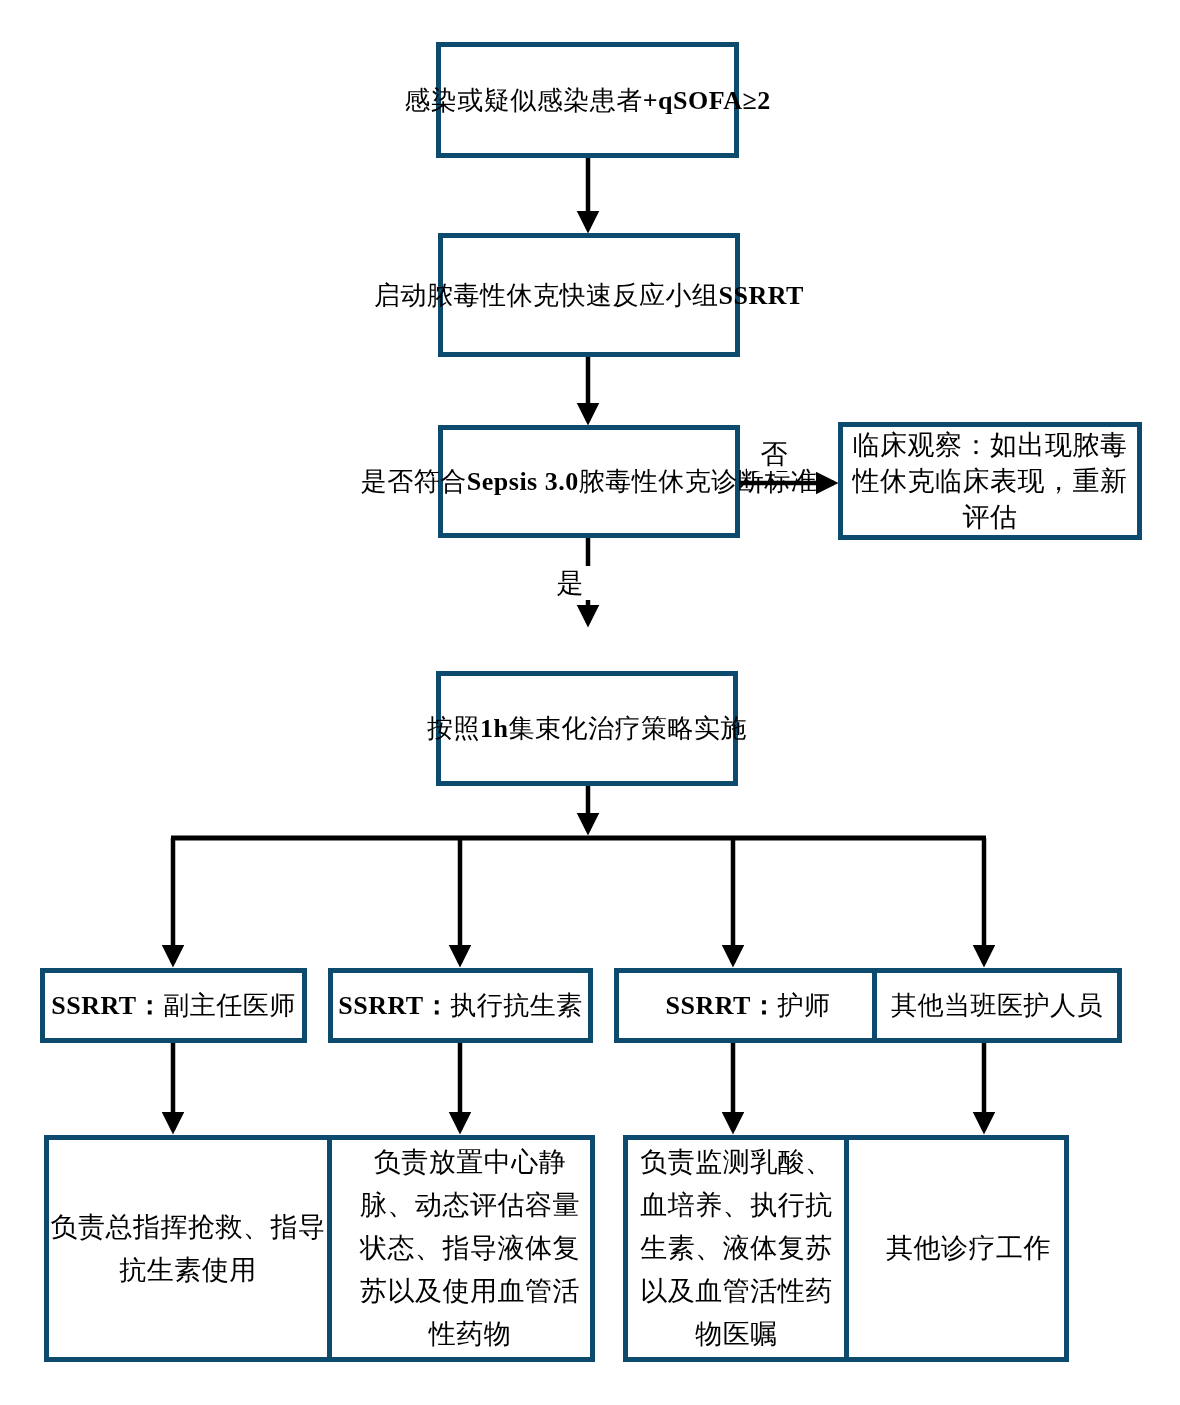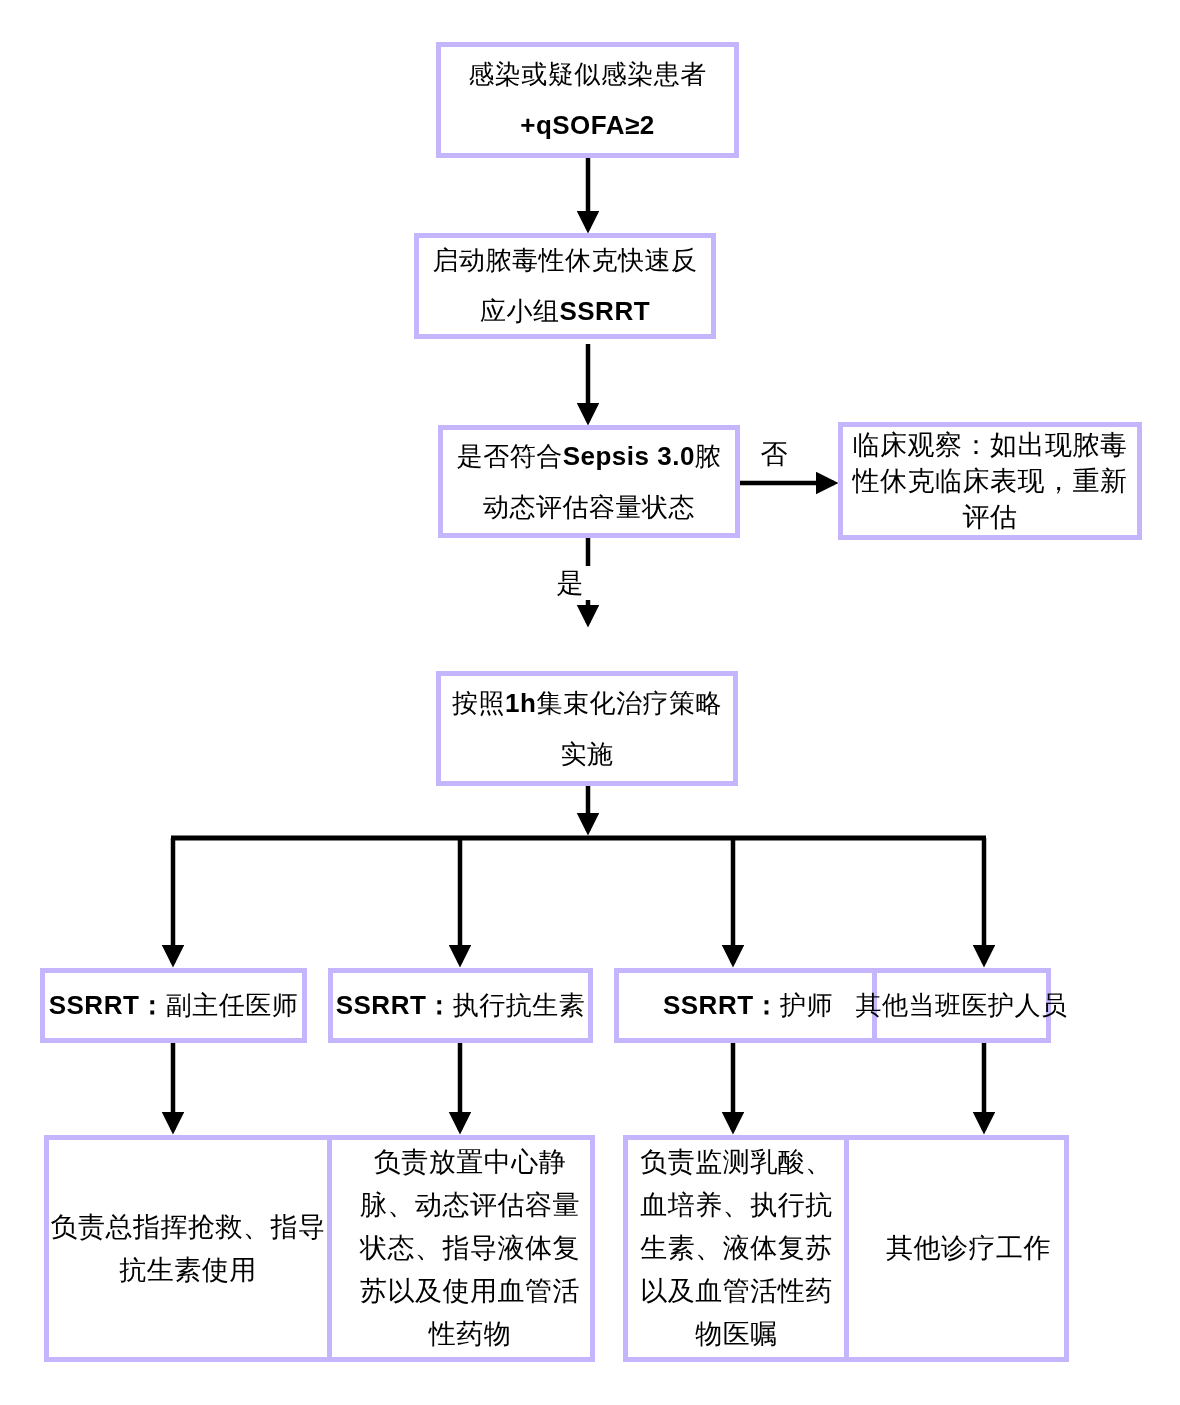--- a/index.html
+++ b/index.html
@@ -8,50 +8,50 @@
     width: 1180px;
     height: 1405px;
     background: #ffffff;
     font-family: "Liberation Serif", "DejaVu Serif", serif;
     color: #000;
   }
   .connectors { position: absolute; left: 0; top: 0; z-index: 0; }
   .box {
     position: absolute;
     box-sizing: border-box;
-    border: 5px solid #c4b5fd;
+    border: 5px solid #0c4a6e;
     background: #fff;
     display: flex;
-    flex-direction: column;
+    flex-direction: row;
     align-items: center;
     justify-content: center;
     text-align: center;
     z-index: 1;
     font-size: 26px;
     letter-spacing: 0.5px;
     line-height: 51px;
   }
   .em {
-    font-family: Liberation Sans, sans-serif;
+    font-family: Liberation Serif, serif;
     font-weight: 700;
   }
   .ln { white-space: nowrap; }
   
   .b-patient  { left: 436px; top: 42px;  width: 303px; height: 116px; }
-  .b-activate { left: 414px; top: 233px; width: 302px; height: 106px; }
+  .b-activate { left: 438px; top: 233px; width: 302px; height: 124px; }
   .b-decision { left: 438px; top: 425px; width: 302px; height: 113px; }
   .b-observe  { left: 838px; top: 422px; width: 304px; height: 118px;
                 font-size: 27px; line-height: 36px; }
   .b-bundle   { left: 436px; top: 627px; width: 302px; height: 115px; margin-top: 44px; }
   
   .role { height: 75px; top: 968px; white-space: nowrap; font-size: 26px; }
   .b-role1 { left: 40px;  width: 267px; }
   .b-role2 { left: 328px; width: 265px; }
   .b-role3 { left: 614px; width: 268px; }
-  .b-role4 { left: 872px; width: 179px; }
+  .b-role4 { left: 872px; width: 250px; }
   
   .duty { top: 1135px; height: 227px; font-size: 27px; line-height: 43px; }
   .b-duty1 { left: 44px;  width: 288px; }
   .b-duty2 { left: 327px; width: 268px; padding-left: 18px; }
   .b-duty3 { left: 623px; width: 227px; }
   .b-duty4 { left: 844px; width: 225px; padding-left: 24px; }
   .duty-text, .observe-text { width: 100%; }
   
   .edge-label {
     position: absolute;
@@ -99,21 +99,21 @@
     <div class="ln em">+qSOFA≥2</div>
   </div>
 
   <div class="box b-activate">
     <div class="ln">启动脓毒性休克快速反</div>
     <div class="ln"><span>应小组</span><span class="em">SSRRT</span></div>
   </div>
 
   <div class="box b-decision">
     <div class="ln"><span>是否符合</span><span class="em">Sepsis 3.0</span><span>脓</span></div>
-    <div class="ln">动态评估容量状态</div>
+    <div class="ln">毒性休克诊断标准</div>
   </div>
 
   <div class="box b-observe">
     <div class="observe-text">临床观察：如出现脓毒性休克临床表现，重新评估</div>
   </div>
 
   <div class="box b-bundle">
     <div class="ln"><span>按照</span><span class="em">1h</span><span>集束化治疗策略</span></div>
     <div class="ln">实施</div>
   </div>

